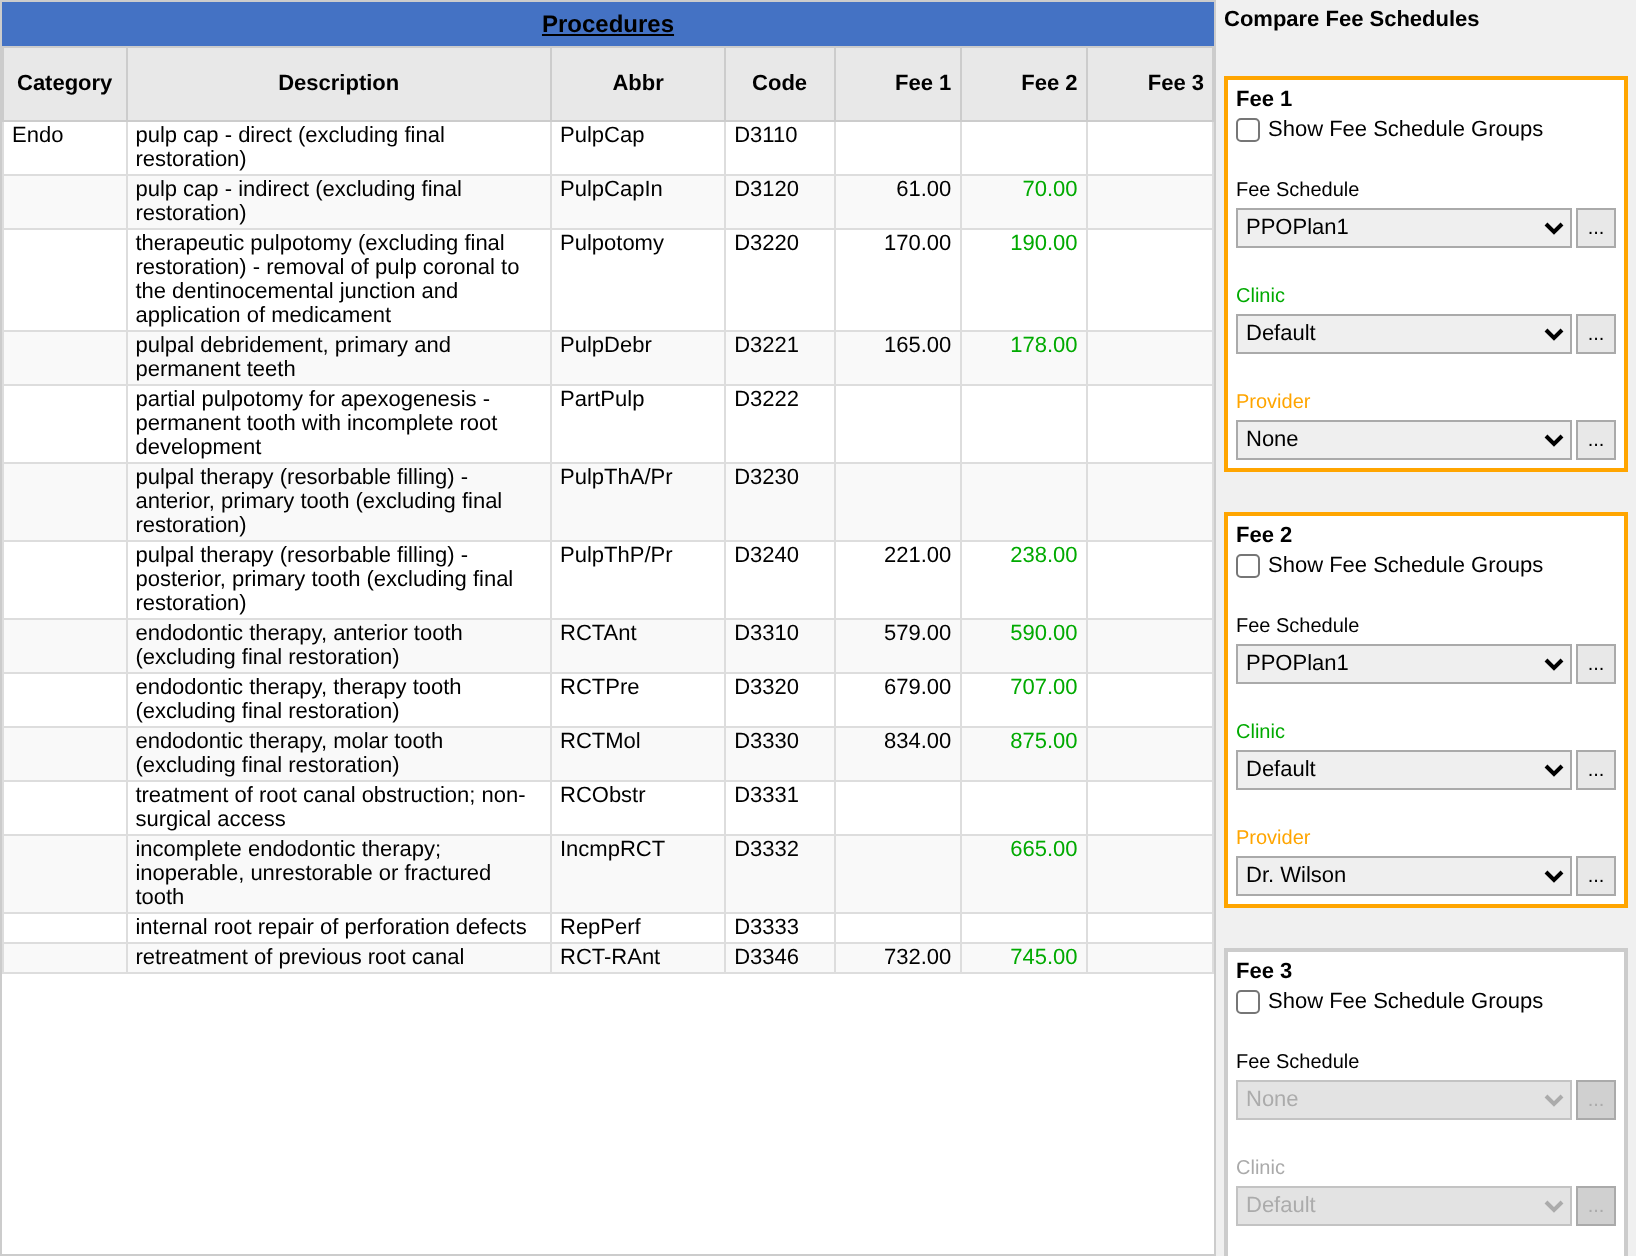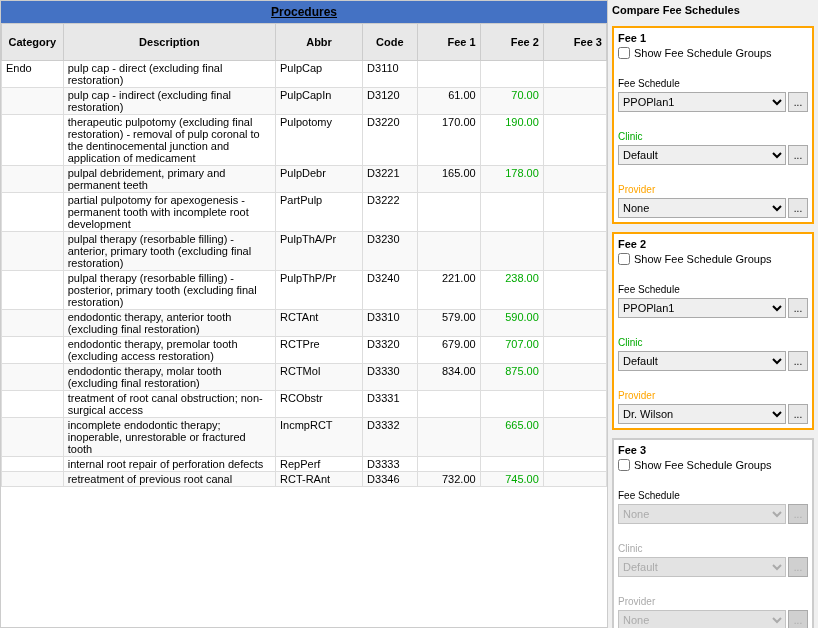--- a/index.html
+++ b/index.html
@@ -64,21 +64,21 @@
     tr:nth-child(even) { background: #f9f9f9; }
 
     
     #right-panel {
       width: 210px;
       height: 628px;
       background: #f0f0f0;
       padding: 4px;
       display: flex;
       flex-direction: column;
-      gap: 8px;
+      gap: 20px;
       overflow-y: auto;
     }
     .compare-title {
       font-weight: bold;
       font-size: 11px;
       margin-bottom: 2px;
     }
 
     .fee-group {
       border: 2px solid #FFA500;
@@ -261,21 +261,21 @@
             <td class="col-category category-cell"></td>
             <td class="col-description">endodontic therapy, anterior tooth (excluding final restoration)</td>
             <td class="col-abbr">RCTAnt</td>
             <td class="col-code">D3310</td>
             <td class="col-fee1 fee1-val">579.00</td>
             <td class="col-fee2 fee2-val">590.00</td>
             <td class="col-fee3 fee3-val"></td>
           </tr>
           <tr>
             <td class="col-category category-cell"></td>
-            <td class="col-description">endodontic therapy, premolar tooth (excluding access restoration)</td>
+            <td class="col-description">endodontic therapy, therapy tooth (excluding final restoration)</td>
             <td class="col-abbr">RCTPre</td>
             <td class="col-code">D3320</td>
             <td class="col-fee1 fee1-val">679.00</td>
             <td class="col-fee2 fee2-val">707.00</td>
             <td class="col-fee3 fee3-val"></td>
           </tr>
           <tr>
             <td class="col-category category-cell"></td>
             <td class="col-description">endodontic therapy, molar tooth (excluding final restoration)</td>
             <td class="col-abbr">RCTMol</td>

